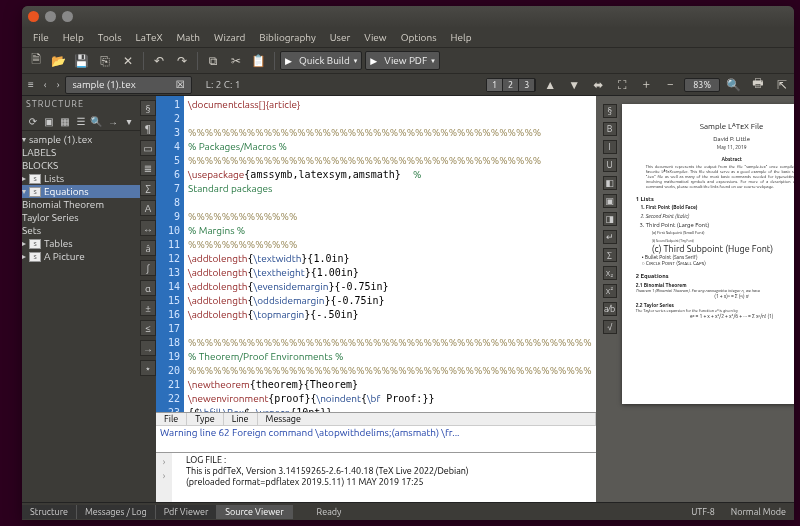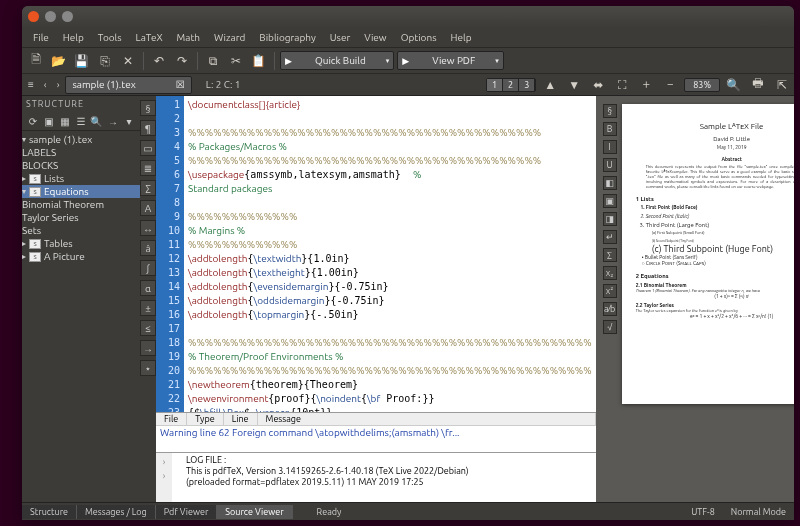--- a/index.html
+++ b/index.html
@@ -7,21 +7,21 @@
   .window { position:absolute; top:6px; left:22px; width:772px; height:514px; background:#3c3b37; border-radius:6px 6px 0 0; box-shadow:0 4px 18px rgba(0,0,0,.4); display:flex; flex-direction:column; }
   .titlebar { height:22px; background:linear-gradient(#4a4945,#3c3b37); display:flex; align-items:center; color:#d4d0c8; font-size:11px; justify-content:center; border-radius:6px 6px 0 0; }
   .wincontrols { position:absolute; left:6px; top:5px; display:flex; gap:6px; }
   .wc { width:11px; height:11px; border-radius:50%; }
   .wc.close{background:#e95420}.wc.min{background:#888}.wc.max{background:#888}
   .menubar { height:20px; background:#3c3b37; display:flex; align-items:center; gap:4px; padding:0 6px; color:#d4d0c8; font-size:10px; border-bottom:1px solid #2a2926;}
   .menubar span{padding:2px 5px; cursor:default;}
   .toolbar { height:26px; background:#3c3b37; display:flex; align-items:center; padding:0 4px; gap:3px; border-bottom:1px solid #2a2926;}
   .tbtn { width:20px; height:20px; display:flex; align-items:center; justify-content:center; color:#d4d0c8; font-size:12px; border:1px solid transparent; border-radius:2px;}
   .tsep{width:1px;height:18px;background:#555;margin:0 2px}
-  .dropbtn { height:19px; background:#555; border:1px solid #222; border-radius:2px; color:#eee; font-size:10px; display:flex; align-items:center; padding:0 4px; gap:20px;}
+  .dropbtn { height:19px; background:#555; border:1px solid #222; border-radius:2px; color:#eee; font-size:10px; display:flex; align-items:center; padding:0 4px; gap:4px;}
   .dropbtn .tri{font-size:7px}
   .dropbtn.play::before{content:"▶"; color:#fff; font-size:9px; margin-right:3px;}
   .tabbar { height:22px; background:#3c3b37; display:flex; align-items:center; padding:0 2px; gap:2px; border-bottom:1px solid #222;}
   .tab-nav { color:#ccc; padding:0 4px; font-size:10px;}
   .doc-tab { height:18px; background:#555; border:1px solid #222; display:flex; align-items:center; padding:0 6px; color:#eee; font-size:10px; border-radius:2px; gap:40px;}
   .cursor-info{color:#ccc;font-size:10px; margin-left:12px;}
   .tabbar-right{margin-left:auto; display:flex; align-items:center; gap:4px;}
   .page-ind{display:flex;gap:0;border:1px solid #222;border-radius:2px;}
   .page-ind span{padding:1px 5px;background:#555;color:#eee;font-size:9px;border-right:1px solid #222}
   .page-ind span.active{background:#666}

